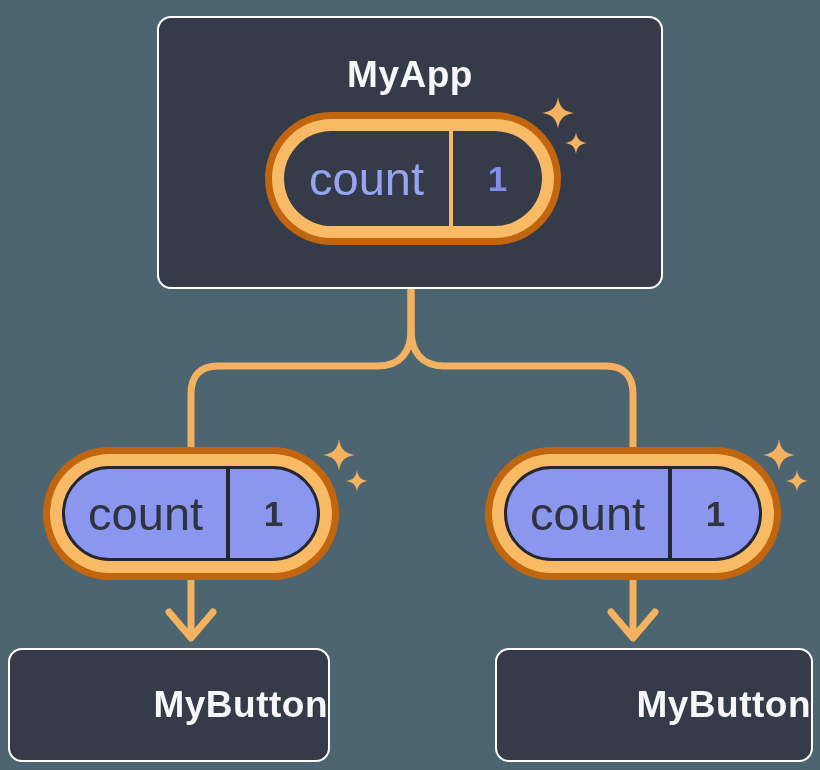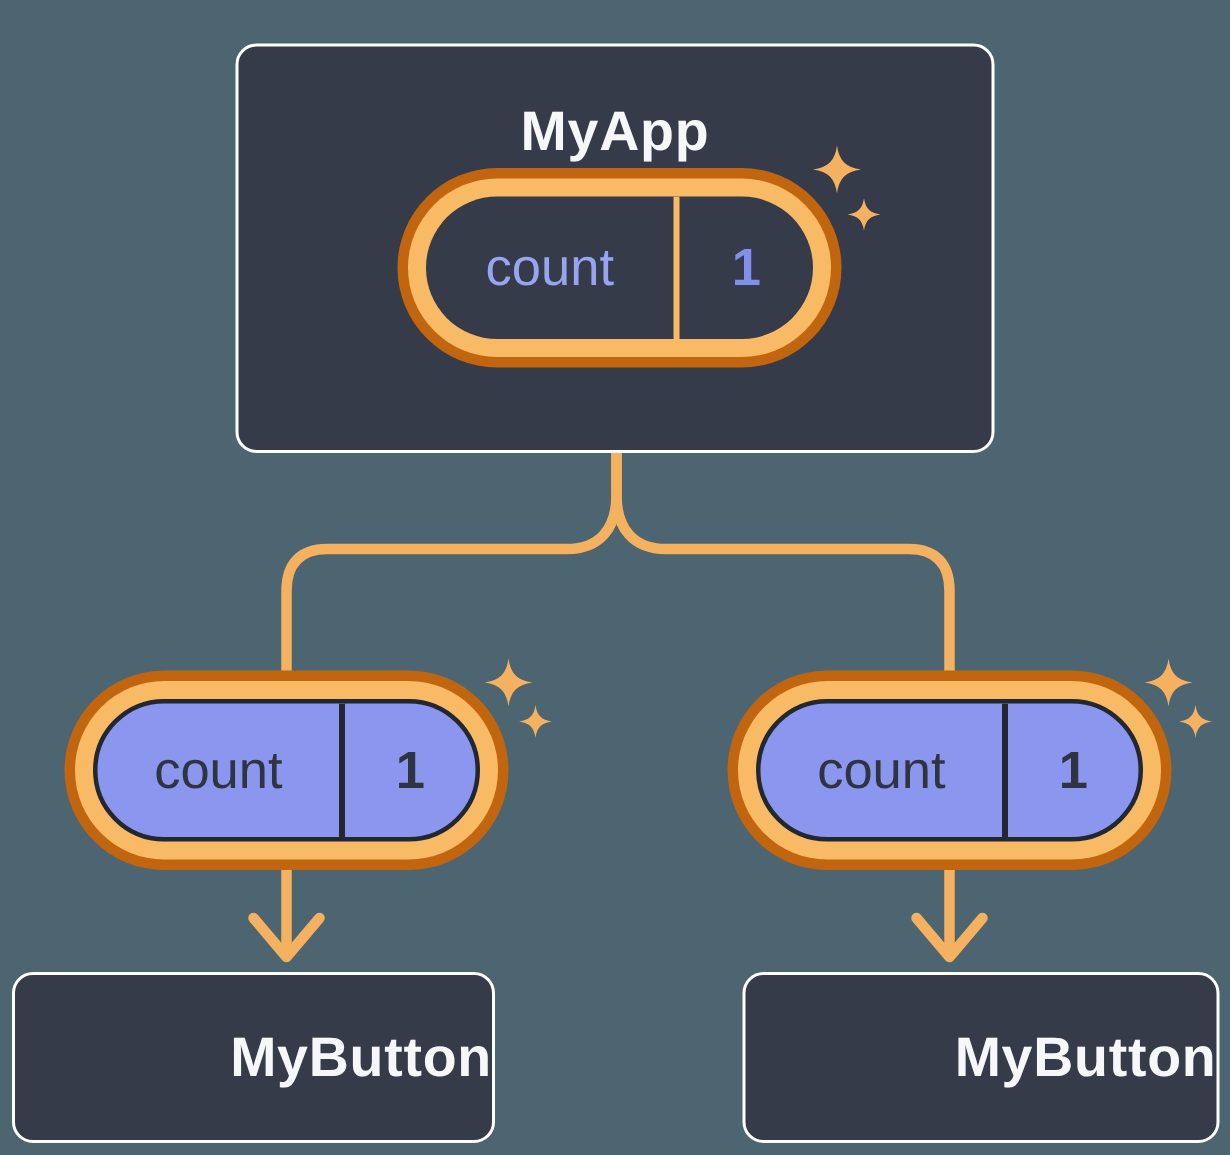--- a/index.html
+++ b/index.html
@@ -19,21 +19,21 @@
     box-sizing:border-box;
     z-index:2;
   }
   .node-title{
     color:#F6F7F9;
     font-size:37px;
     font-weight:600;
     letter-spacing:.5px;
     text-align:center;
   }
-  .root-node{left:157px;top:29px;width:506px;height:273px;}
+  .root-node{left:157px;top:16px;width:506px;height:273px;}
   .root-node .node-title{margin-top:36px;}
   .leaf-node{
     display:flex;align-items:center;justify-content:flex-end;
   }
   .leaf-left{left:8px;top:648px;width:322px;height:114px;}
   .leaf-right{left:495px;top:648px;width:318px;height:114px;}
 
   
   .pill{
     position:absolute;
@@ -71,21 +71,21 @@
   }
   .pill-child .state-name{color:#2F3540;}
   .pill-child .state-value{color:#2F3540;}
   .pill-child .pill-divider{background:#23272F;}
   .pill-child-left{left:43px;top:447px;}
   .pill-child-right{left:485px;top:447px;}
 
   .state-name{
     flex:65 0 0;
     display:flex;align-items:center;justify-content:center;
-    font-size:35px;
+    font-size:47px;
   }
   .pill-divider{
     width:4px;flex:0 0 4px;
   }
   .state-value{
     flex:35 0 0;
     display:flex;align-items:center;justify-content:center;
     font-size:35px;
     font-weight:700;
   }

